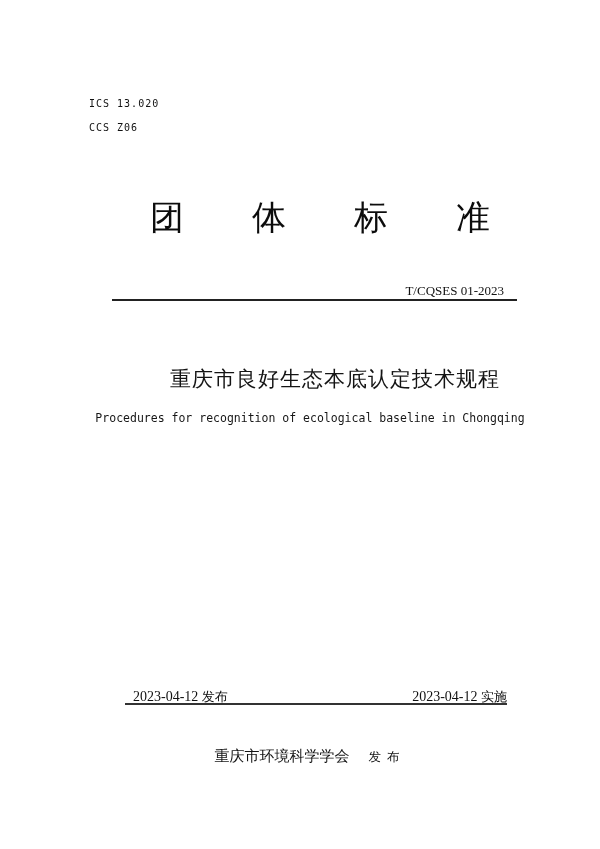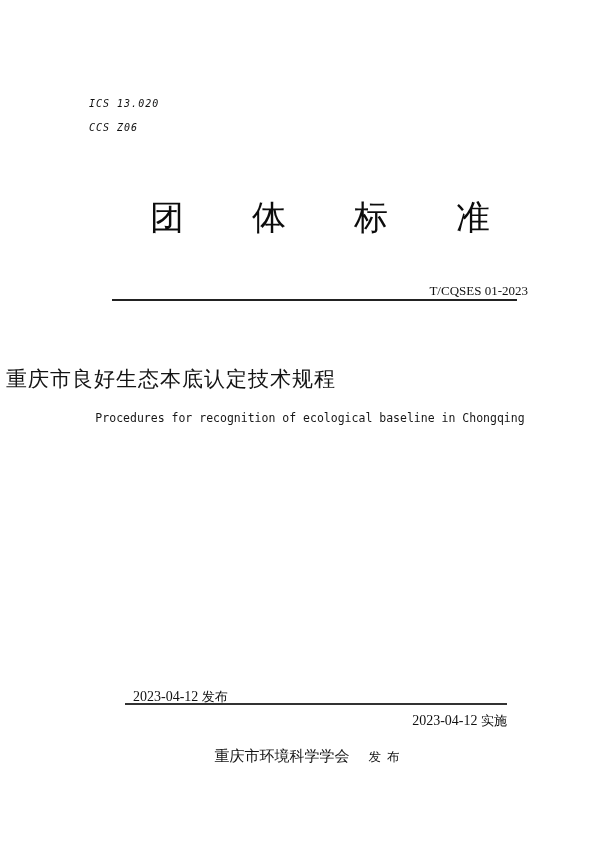--- a/index.html
+++ b/index.html
@@ -2,31 +2,31 @@
 <html><head>
   <meta charset="utf-8">
   <style>
     html, body { margin: 0; padding: 0; }
     body {
       width: 600px; height: 849px; background: #ffffff; position: relative; overflow: hidden;
       font-family: "DejaVu Sans", sans-serif; color: #111;
     }
     .abs { position: absolute; }
     .codes { left: 89px; top: 97px; font-family: "DejaVu Sans Mono", monospace; font-size: 10px; letter-spacing: 1px; line-height: 14px; }
-    .codes div { height: 24px; font-style: italic; }
+    .codes div { height: 24px; }
     .big-title {
       top: 197px; left: 150px; width: 340px; display: flex; justify-content: space-between;
       font-size: 34px; line-height: 40px; color: #0c0c0c;
     }
-    .std-no { top: 283px; right: 72px; font-family: "Liberation Serif", serif; font-size: 13px; }
+    .std-no { top: 283px; right: 96px; font-family: "Liberation Serif", serif; font-size: 13px; }
     .rule-top { top: 299px; left: 112px; width: 405px; height: 2px; background: #222; }
-    .cn-title { top: 365px; left: 0; width: 500px; text-align: left; font-size: 21px; letter-spacing: 1px; color: #141414; padding-left: 6px; }
+    .cn-title { top: 365px; left: 0; width: 500px; text-align: right; font-size: 21px; letter-spacing: 1px; color: #141414; }
     .en-title { top: 411px; left: 0; width: 620px; text-align: center; font-family: "DejaVu Sans Mono", monospace; font-size: 11.5px; color: #161616; }
     .date-left { top: 688px; left: 133px; font-family: "Liberation Serif", serif; font-size: 14px; }
-    .date-right { top: 712px; right: 93px; font-family: "Liberation Serif", serif; font-size: 14px; }
+    .date-right { top: 688px; right: 93px; font-family: "Liberation Serif", serif; font-size: 14px; }
     .date-left .lbl, .date-right .lbl { font-family: "DejaVu Sans", sans-serif; font-size: 13px; }
     .rule-bottom { top: 703px; left: 125px; width: 382px; height: 1.5px; background: #333; }
     .publisher { top: 747px; left: 0; width: 620px; text-align: center; font-size: 15px; color: #141414; }
     .publisher .act { margin-left: 14px; font-size: 12.5px; letter-spacing: 6px; }
   </style>
 </head>
 <body>
 
 <div class="abs codes">
   <div>ICS 13.020</div>

